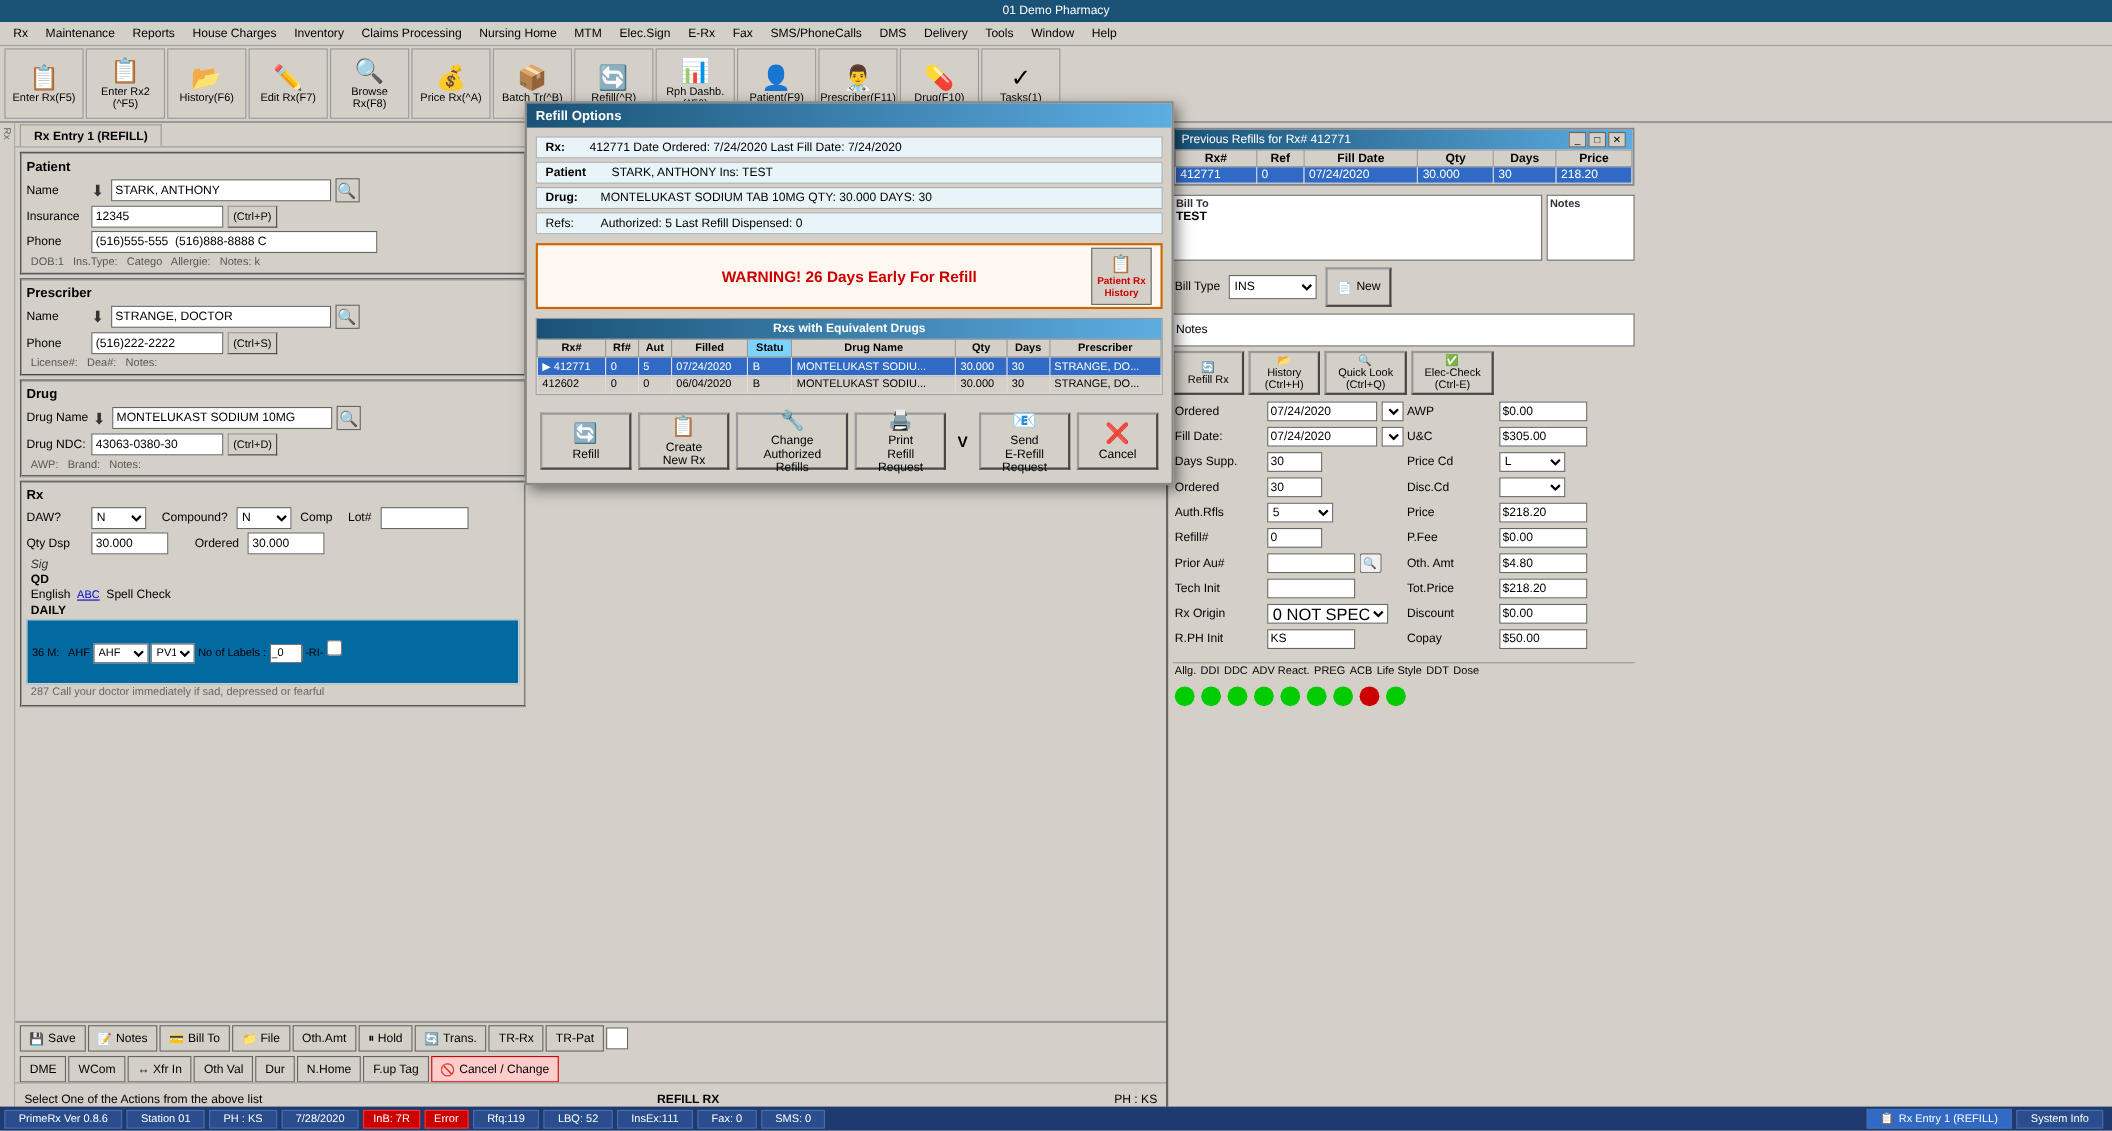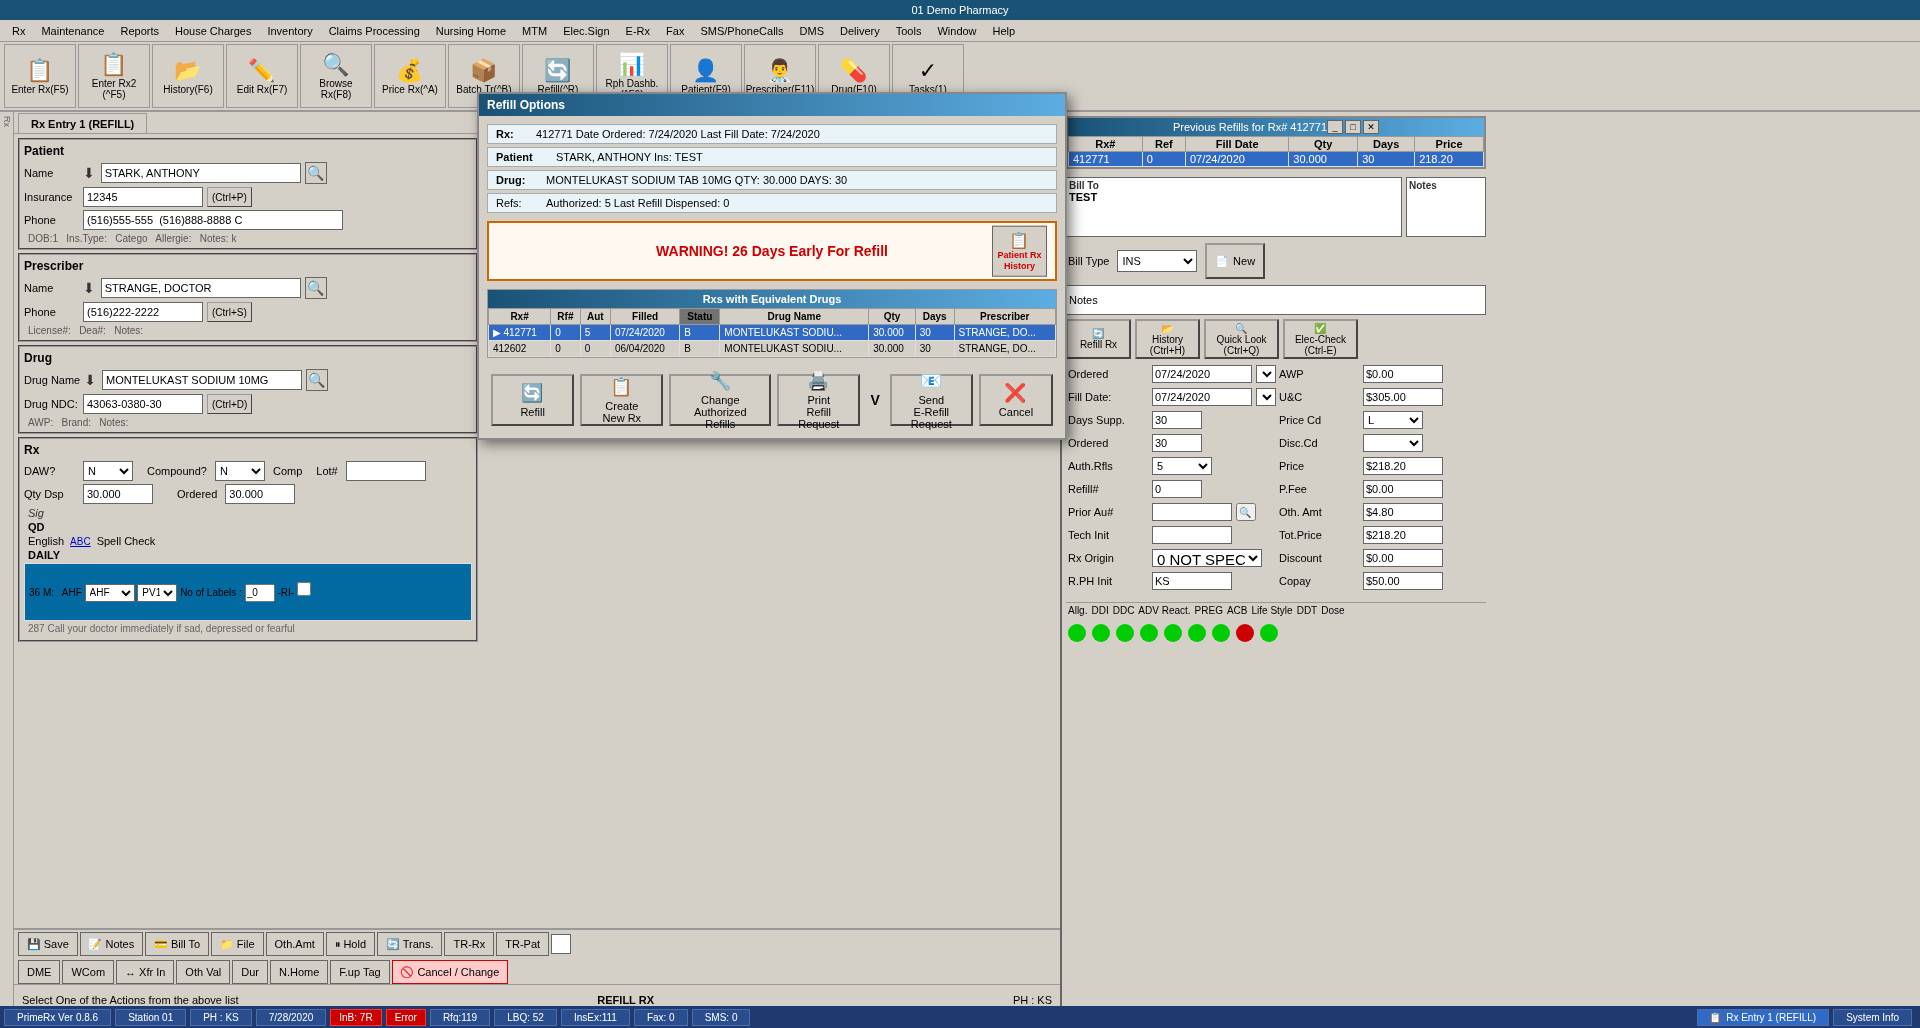--- a/index.html
+++ b/index.html
@@ -310,21 +310,21 @@
       <div style="height:22px; background:#d4d0c8; border-top:1px solid #999; display:flex; align-items:flex-end; justify-content:space-between; padding:0 8px; font-size:11px;">
         <span>Select One of the Actions from the above list</span>
         <span style="font-weight:bold;">REFILL RX</span>
         <span>PH : KS</span>
       </div>
     </div>
 
     <div style="width:430px; background:#d4d0c8; border-left:2px solid #666; display:flex; flex-direction:column; padding:4px; gap:4px; font-size:11px; overflow-y:auto;">
 
       <div style="background:white; border:2px solid #888; margin-bottom:4px;">
-        <div style="background: linear-gradient(to right, #1a5276, #5dade2); color:white; padding:2px 6px; font-size:11px; display:flex; justify-content:center; align-items:center;">
+        <div style="background: linear-gradient(to right, #1a5276, #5dade2); color:white; padding:2px 6px; font-size:11px; display:flex; justify-content:space-between; align-items:center;">
           <span>Previous Refills for Rx# 412771</span>
           <div style="display:flex; gap:2px;">
             <button style="width:16px; height:14px; font-size:9px; cursor:pointer; background:#d4d0c8; border:1px solid #666;">_</button>
             <button style="width:16px; height:14px; font-size:9px; cursor:pointer; background:#d4d0c8; border:1px solid #666;">□</button>
             <button style="width:16px; height:14px; font-size:9px; cursor:pointer; background:#d4d0c8; border:1px solid #666;">✕</button>
           </div>
         </div>
         <table style="width:100%; border-collapse:collapse; font-size:11px;">
           <thead>
             <tr>
@@ -562,21 +562,21 @@
         <div style="background:linear-gradient(to right, #1a5276, #5dade2); color:white; padding:3px 8px; font-size:11px; font-weight:bold; text-align:center;">
           <span>Rxs with Equivalent Drugs</span>
         </div>
         <table style="width:100%; border-collapse:collapse; font-size:10px;">
           <thead>
             <tr>
               <th style="background:#d4d0c8; border:1px solid #999; padding:2px 4px;">Rx#</th>
               <th style="background:#d4d0c8; border:1px solid #999; padding:2px 4px;">Rf#</th>
               <th style="background:#d4d0c8; border:1px solid #999; padding:2px 4px;">Aut</th>
               <th style="background:#d4d0c8; border:1px solid #999; padding:2px 4px;">Filled</th>
-              <th style="background:#737373; border:1px solid #999; padding:2px 4px;">Statu</th>
+              <th style="background:#7dd3fc; border:1px solid #999; padding:2px 4px;">Statu</th>
               <th style="background:#d4d0c8; border:1px solid #999; padding:2px 4px;">Drug Name</th>
               <th style="background:#d4d0c8; border:1px solid #999; padding:2px 4px;">Qty</th>
               <th style="background:#d4d0c8; border:1px solid #999; padding:2px 4px;">Days</th>
               <th style="background:#d4d0c8; border:1px solid #999; padding:2px 4px;">Prescriber</th>
             </tr>
           </thead>
           <tbody>
             <tr style="cursor:pointer;">
               <td style="background:#316ac5; color:white; border:1px solid #ddd; padding:2px 4px;">▶ 412771</td>
               <td style="background:#316ac5; color:white; border:1px solid #ddd; padding:2px 4px;">0</td>

